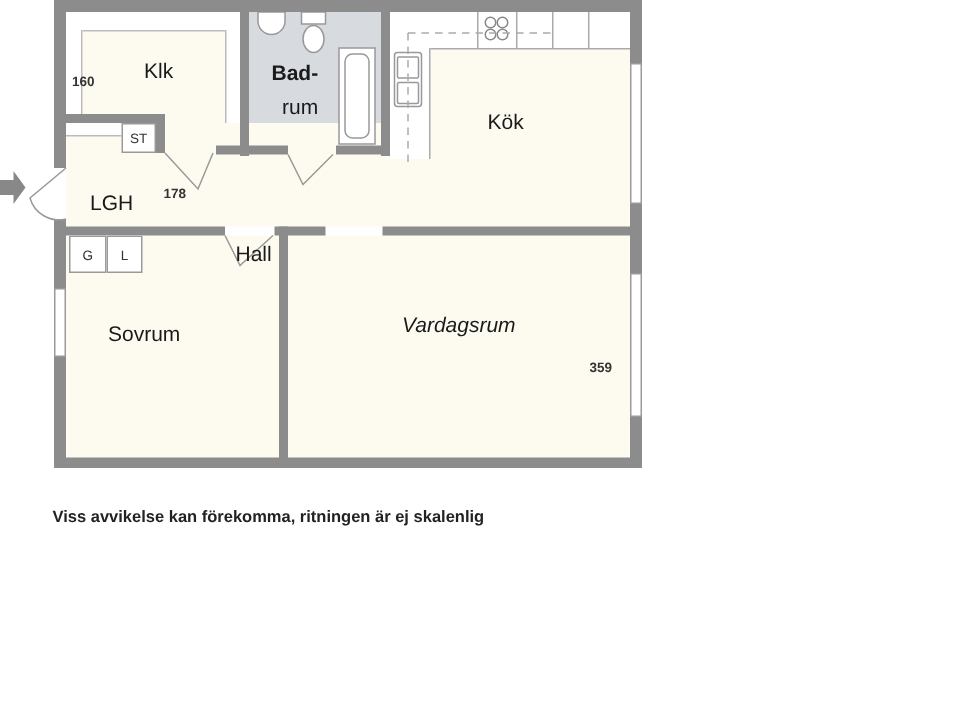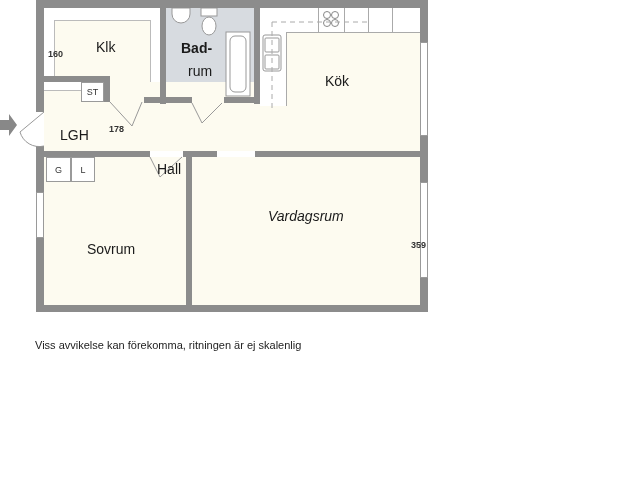--- a/index.html
+++ b/index.html
@@ -6,21 +6,21 @@
   body{width:640px;height:480px;position:relative;overflow:hidden;font-family:"Liberation Sans",sans-serif;}
   .abs{position:absolute;}
   .wall{position:absolute;background:#8c8c8c;}
   .floor{position:absolute;background:#fdfbf0;}
   .bath{position:absolute;background:#d7dbe0;}
   .white{position:absolute;background:#ffffff;}
   .label{position:absolute;color:#1a1a1a;font-size:14px;line-height:1;}
   .num{position:absolute;color:#333;font-size:9px;line-height:1;font-weight:bold;}
   .box{position:absolute;background:#fff;border:1px solid #9a9a9a;box-sizing:border-box;font-size:9px;color:#333;display:flex;align-items:center;justify-content:center;}
   .win{position:absolute;background:#fff;border:1px solid #9a9a9a;box-sizing:border-box;}
-  .note{position:absolute;font-size:11px;color:#222;}
+  .note{position:absolute;font-size:11px;color:#222;font-weight:bold;}
   svg{position:absolute;overflow:visible;}
 </style>
 </head>
 <body>
 
 <div>
 
   <div class="floor" style="left:44px;top:8px;width:112px;height:74px;"></div>
   <div class="white" style="left:44px;top:8px;width:112px;height:12px;border-bottom:1px solid #bbb;"></div>
   <div class="white" style="left:44px;top:20px;width:10px;height:62px;border-right:1px solid #bbb;"></div>
@@ -114,18 +114,18 @@
   </svg>
 
   <div class="label" style="left:96px;top:40px;">Klk</div>
   <div class="num" style="left:48px;top:50px;">160</div>
   <div class="label" style="left:181px;top:41px;font-weight:bold;">Bad-</div>
   <div class="label" style="left:188px;top:64px;">rum</div>
   <div class="label" style="left:325px;top:74px;text-align:center;">Kök</div>
   <div class="label" style="left:60px;top:128px;">LGH</div>
   <div class="num" style="left:109px;top:125px;">178</div>
   <div class="label" style="left:157px;top:115px;margin-top:47px;">Hall</div>
-  <div class="label" style="left:87px;top:215px;margin-top:27px;">Sovrum</div>
+  <div class="label" style="left:72px;top:215px;">Sovrum</div>
   <div class="label" style="left:268px;top:209px;font-style:italic;">Vardagsrum</div>
-  <div class="num" style="left:411px;top:241px;">359</div>
+  <div class="num" style="left:393px;top:241px;">359</div>
 </div>
 
 <div class="note" style="left:35px;top:339px;">Viss avvikelse kan förekomma, ritningen är ej skalenlig</div>
 
 </body></html>

